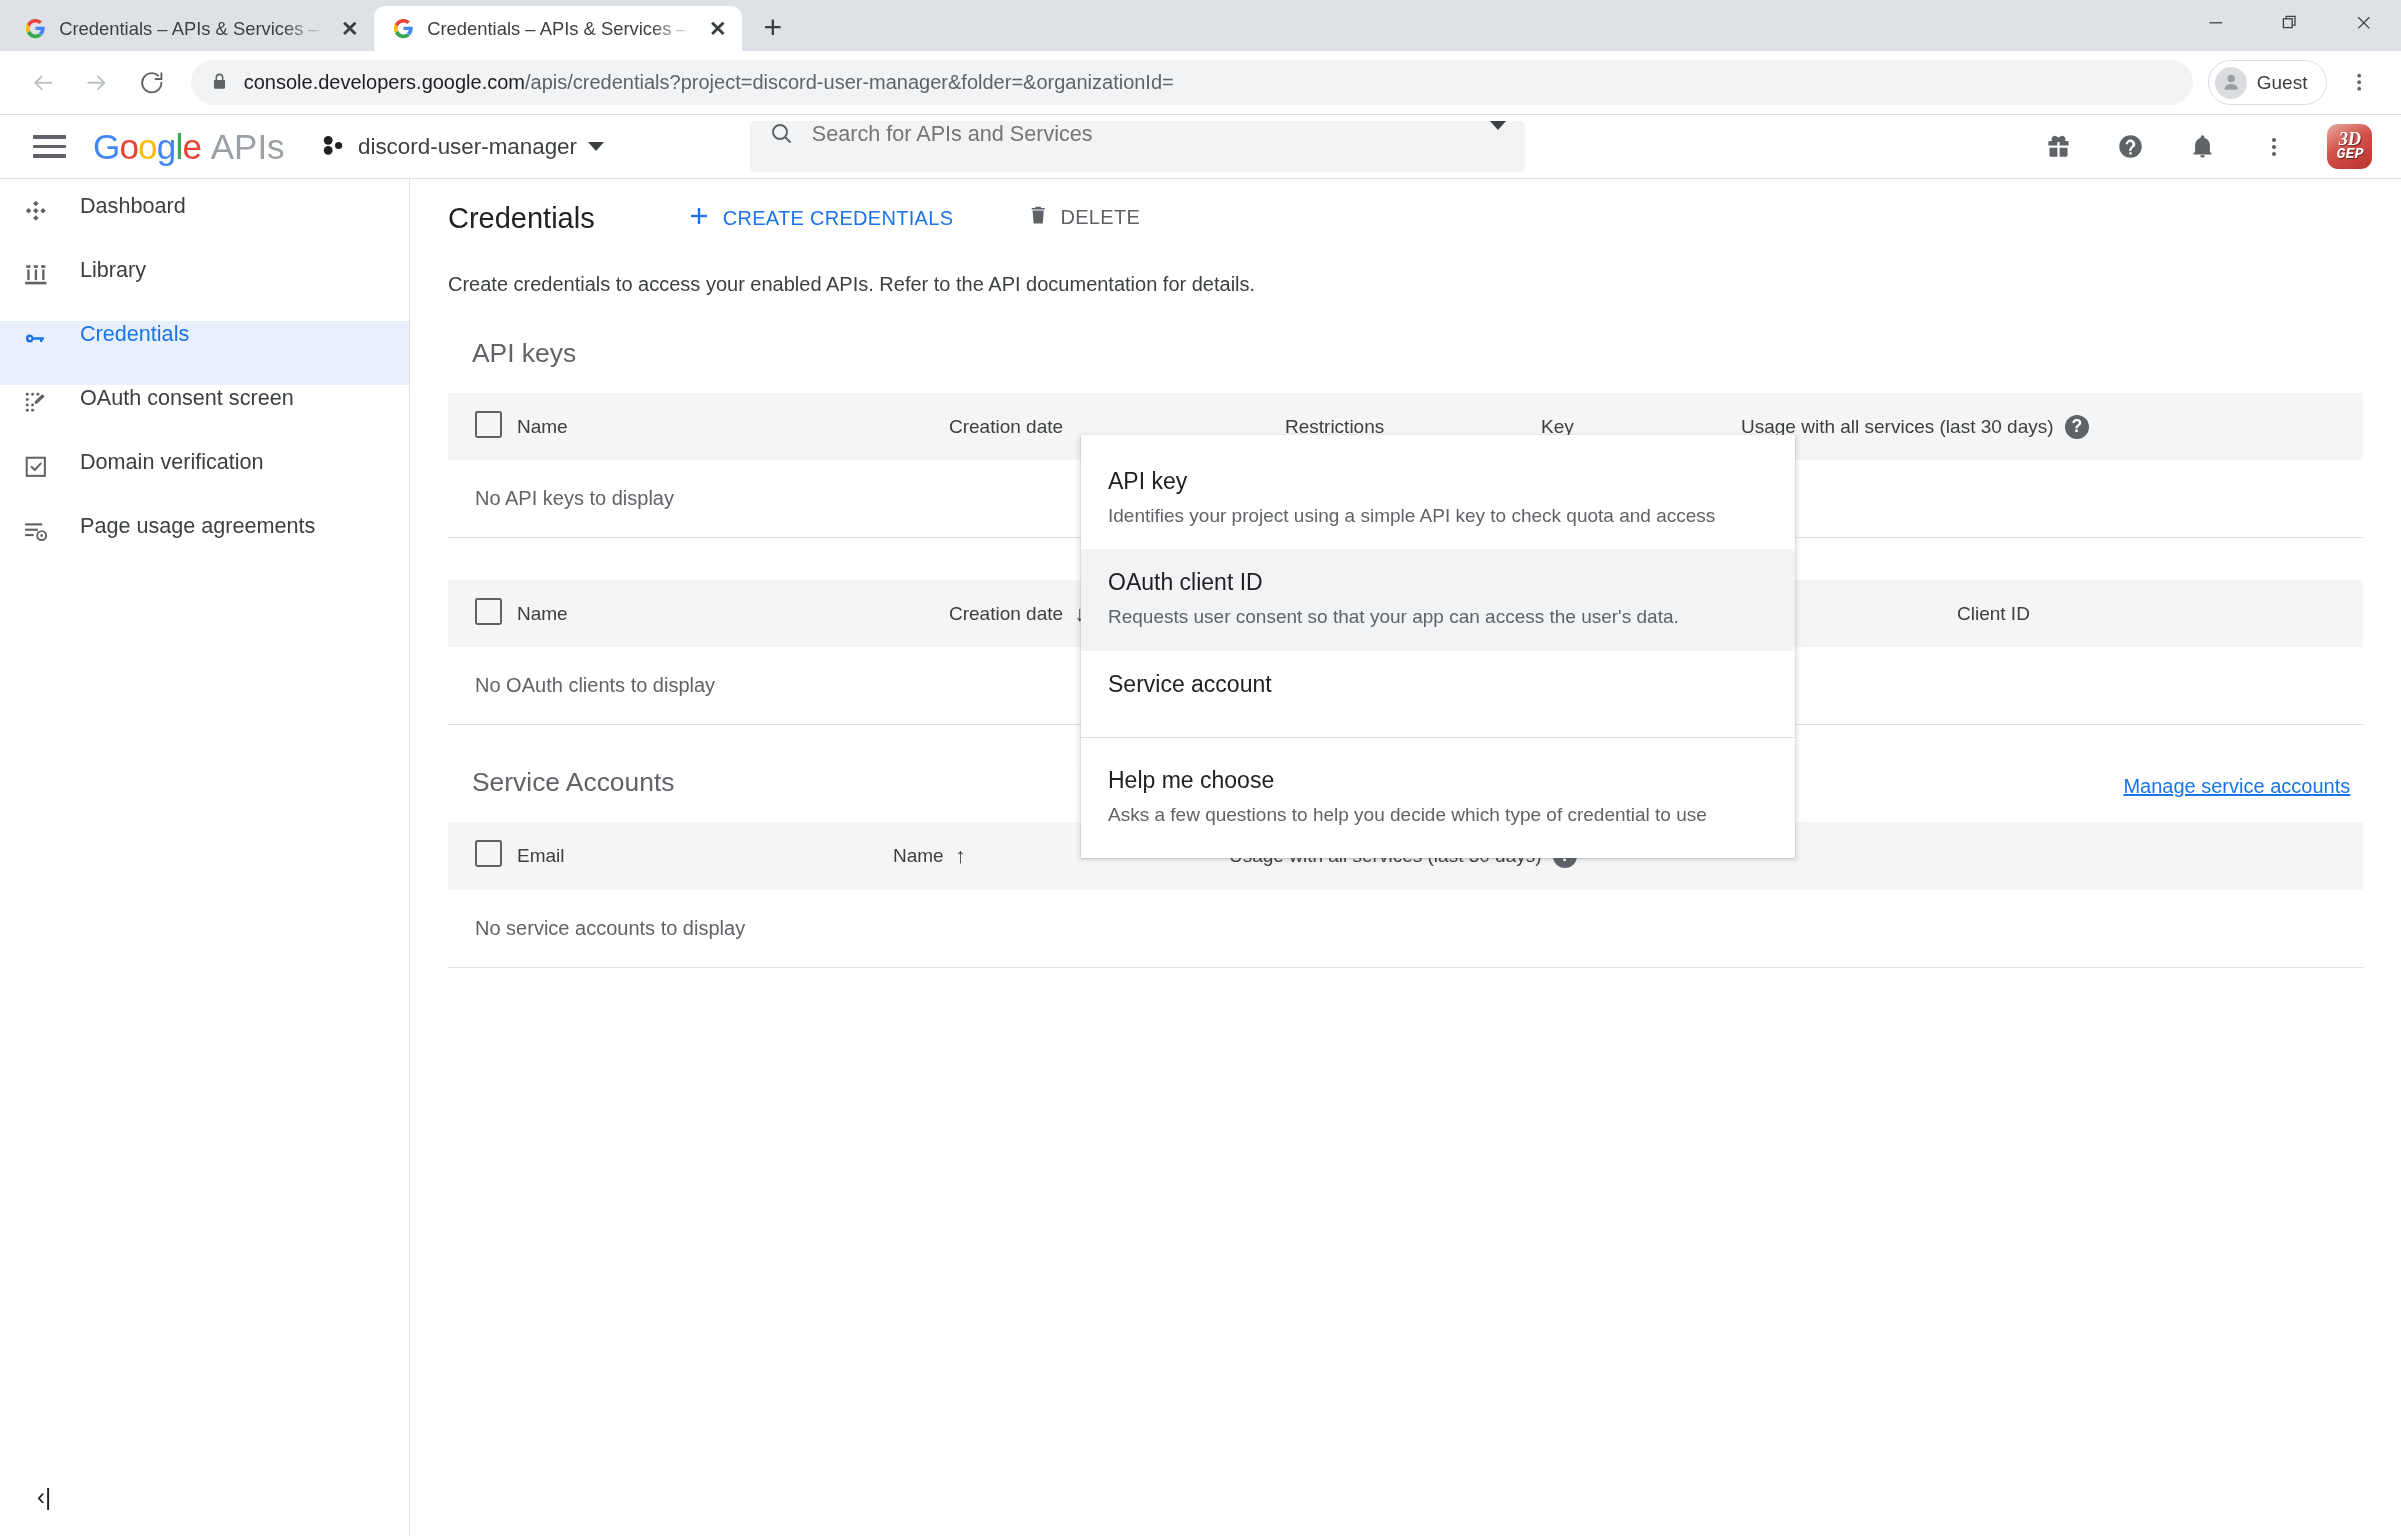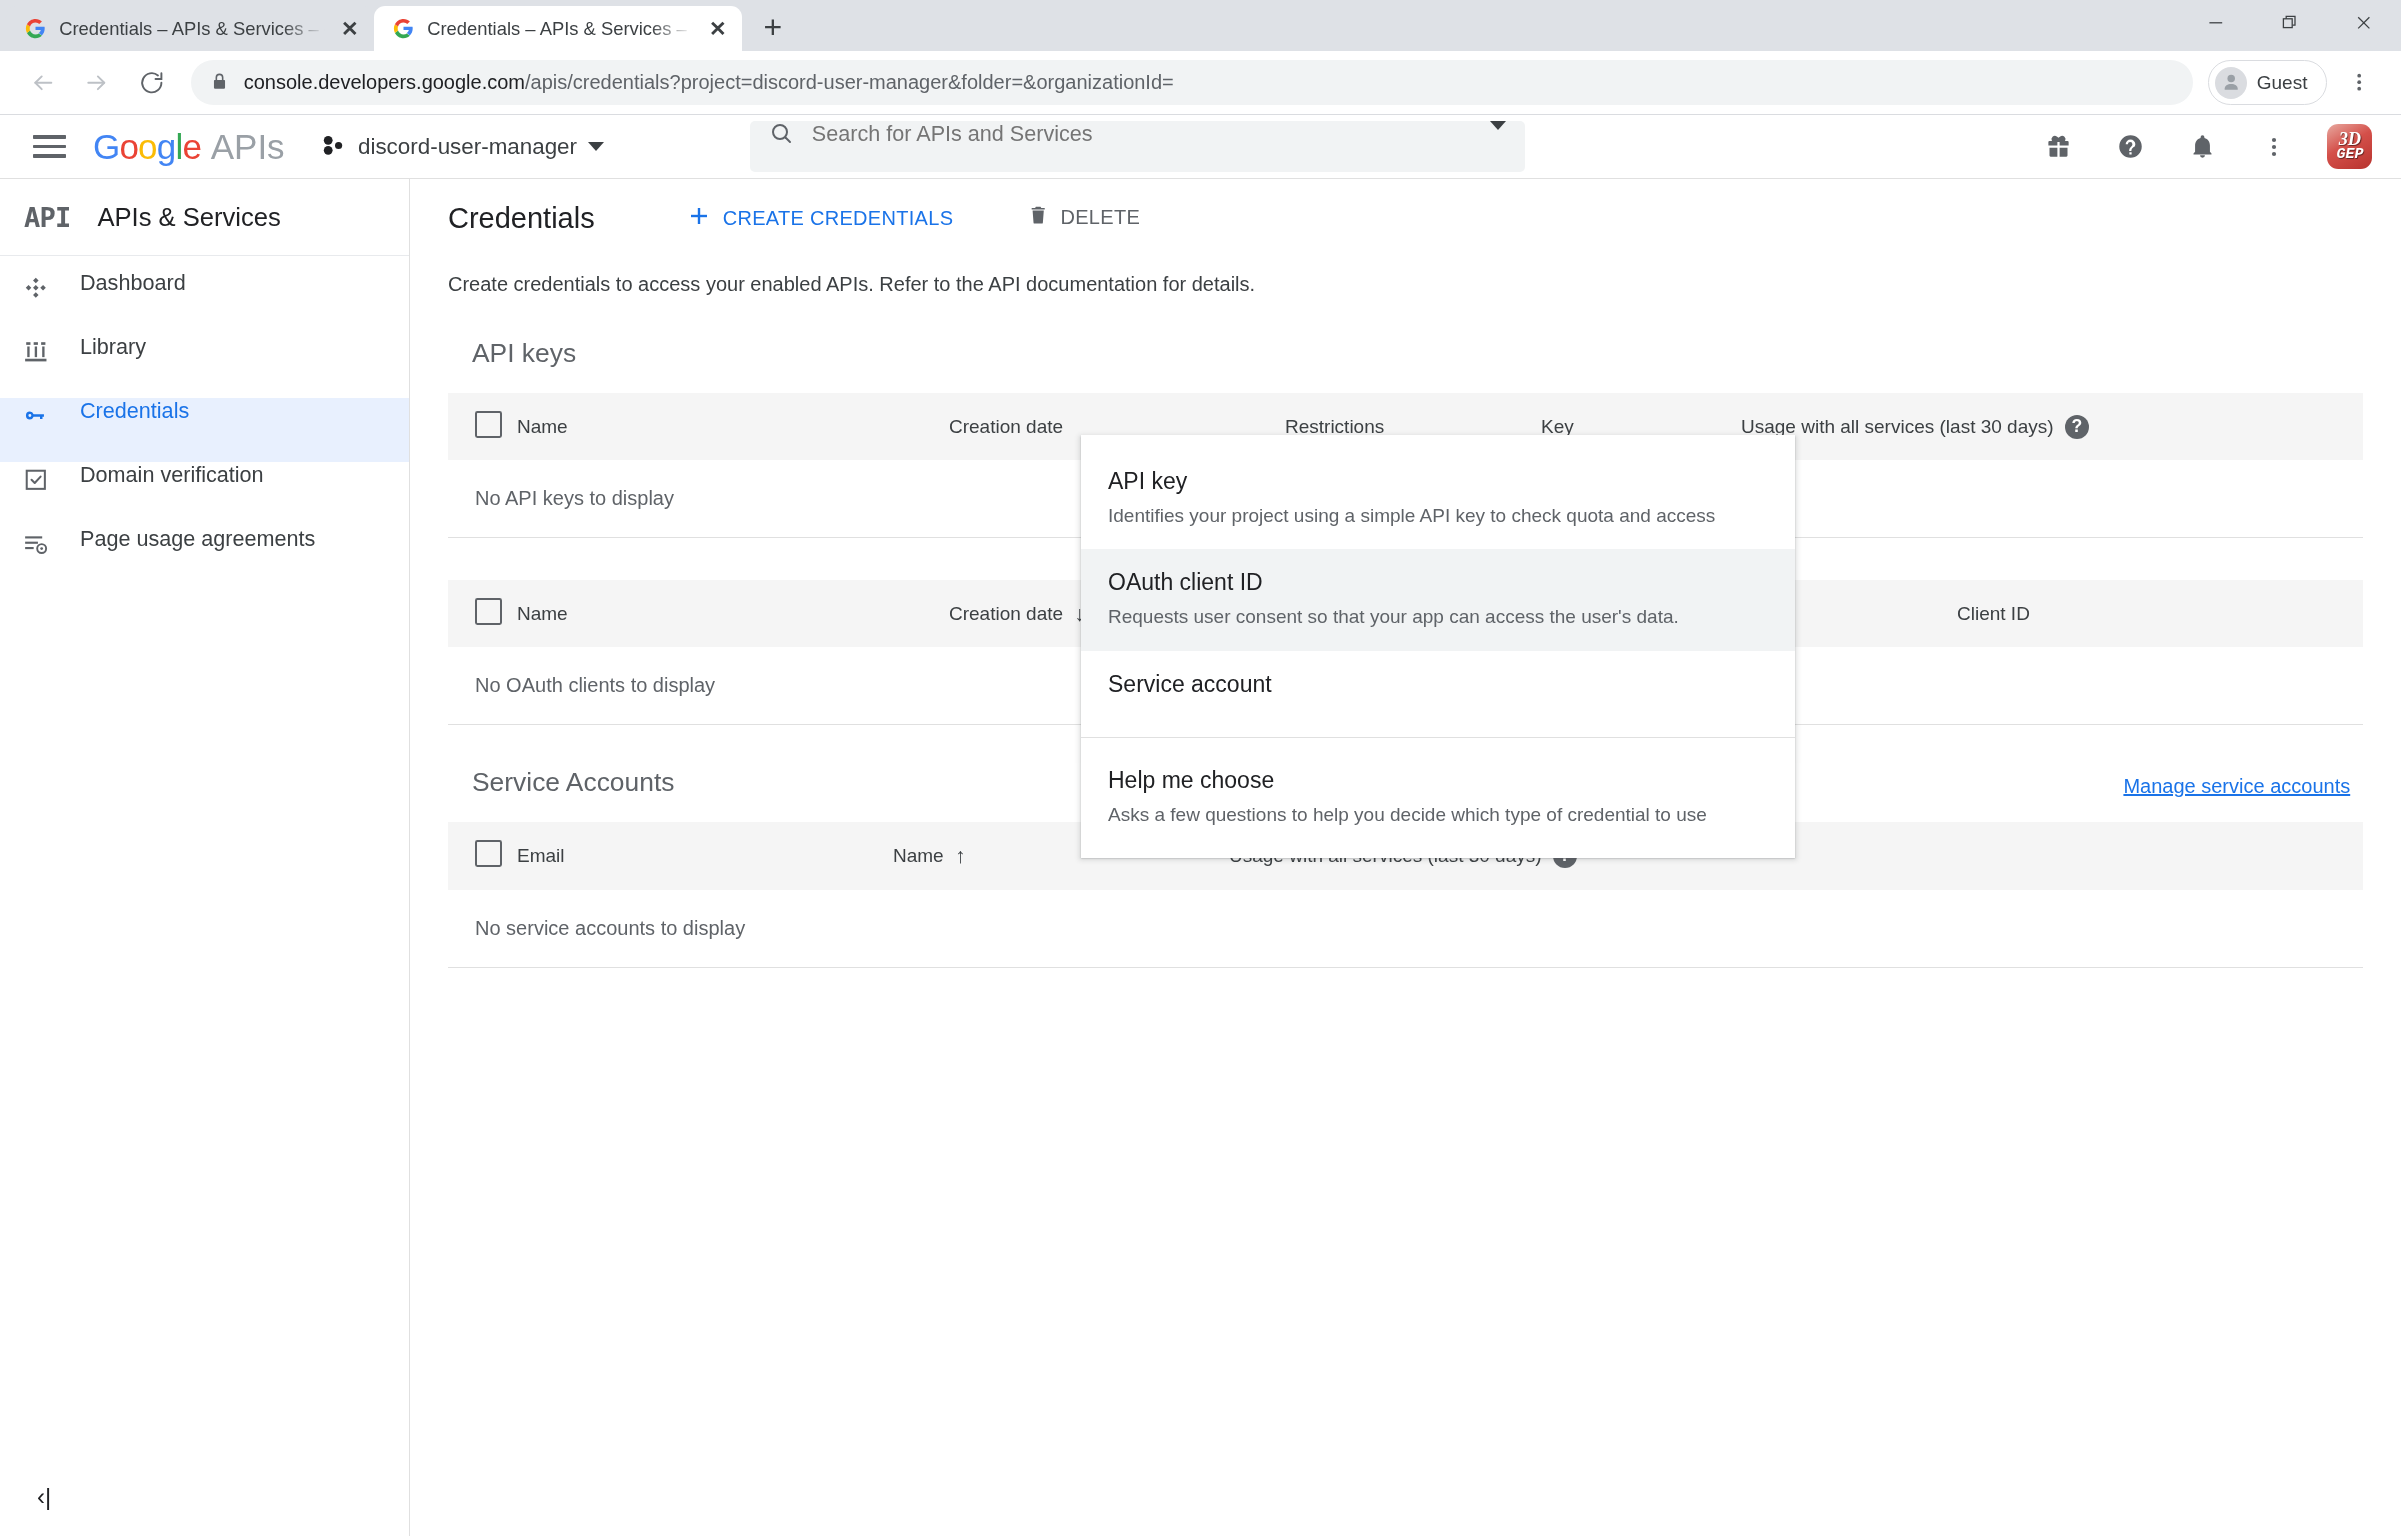--- a/index.html
+++ b/index.html
@@ -523,24 +523,20 @@
     <div class="avatar-3dgep">
       <span class="l1">3D</span>
       <span class="l2">GEP</span>
     </div>
   </div>
 </div>
 
 <div class="app-body">
 
   <div class="sidebar">
-    <div class="sidebar-title-row">
-      <span class="api-badge">API</span>
-      <span class="sidebar-title">APIs &amp; Services</span>
-    </div>
 
     <div class="side-list">
 
       <div class="side-item">
         <span class="side-icon">
           <svg width="25.6" height="25.6" viewBox="0 0 24 24" fill="currentColor">
               <path d="M12 2.6 9.4 5.2 12 7.8l2.6-2.6L12 2.6zM5.2 9.4 2.6 12l2.6 2.6L7.8 12 5.2 9.4zm13.6 0L16.2 12l2.6 2.6L21.4 12l-2.6-2.6zM12 9.4 9.4 12l2.6 2.6 2.6-2.6L12 9.4zm0 6.8-2.6 2.6L12 21.4l2.6-2.6-2.6-2.6z"></path>
             </svg>
         </span>
         <span class="side-label">Dashboard</span>
@@ -563,20 +559,36 @@
 
       <div class="side-item active">
         <span class="side-icon">
           <svg width="27" height="27" viewBox="0 0 24 24" fill="currentColor">
               <path d="M7 8.5a3.5 3.5 0 1 0 0 7 3.5 3.5 0 0 0 3.3-2.4H16v2h2.2v-2h1.3v-2.2H10.3A3.5 3.5 0 0 0 7 8.5zm0 2.2a1.3 1.3 0 1 1 0 2.6 1.3 1.3 0 0 1 0-2.6z"></path>
             </svg>
         </span>
         <span class="side-label">Credentials</span>
       </div>
 
+      <div class="side-item">
+        <span class="side-icon">
+          <svg width="25.6" height="25.6" viewBox="0 0 24 24" fill="currentColor">
+              <circle cx="4" cy="4" r="1.4"></circle>
+              <circle cx="9" cy="4" r="1.4"></circle>
+              <circle cx="14" cy="4" r="1.4"></circle>
+              <circle cx="4" cy="9" r="1.4"></circle>
+              <circle cx="4" cy="14" r="1.4"></circle>
+              <circle cx="9" cy="14" r="1.4"></circle>
+              <circle cx="4" cy="19" r="1.4"></circle>
+              <circle cx="9" cy="19" r="1.4"></circle>
+              <path d="M20.3 6.2 18 3.9l-7 7V13h2.1l7.2-6.8z"></path>
+            </svg>
+        </span>
+        <span class="side-label">OAuth consent screen</span>
+      </div>
 
       <div class="side-item">
         <span class="side-icon">
           <svg width="25.6" height="25.6" viewBox="0 0 24 24" fill="none" stroke="currentColor" stroke-width="1.9">
               <rect x="3.5" y="3.5" width="17" height="17"></rect>
               <polyline points="8 12 11 15 16.5 9" stroke-linecap="round" stroke-linejoin="round"></polyline>
             </svg>
         </span>
         <span class="side-label">Domain verification</span>
       </div>

